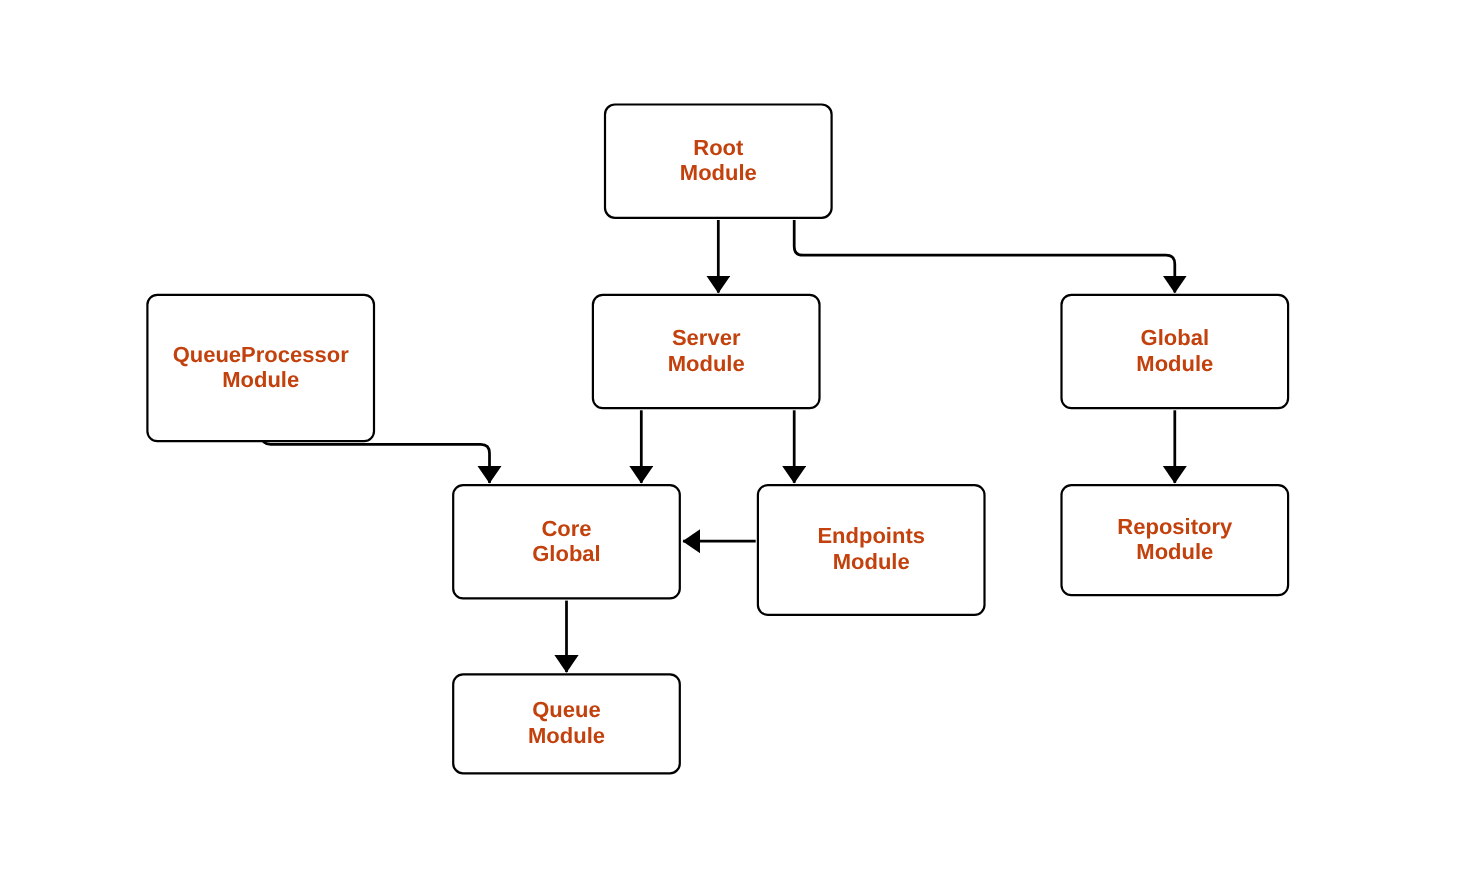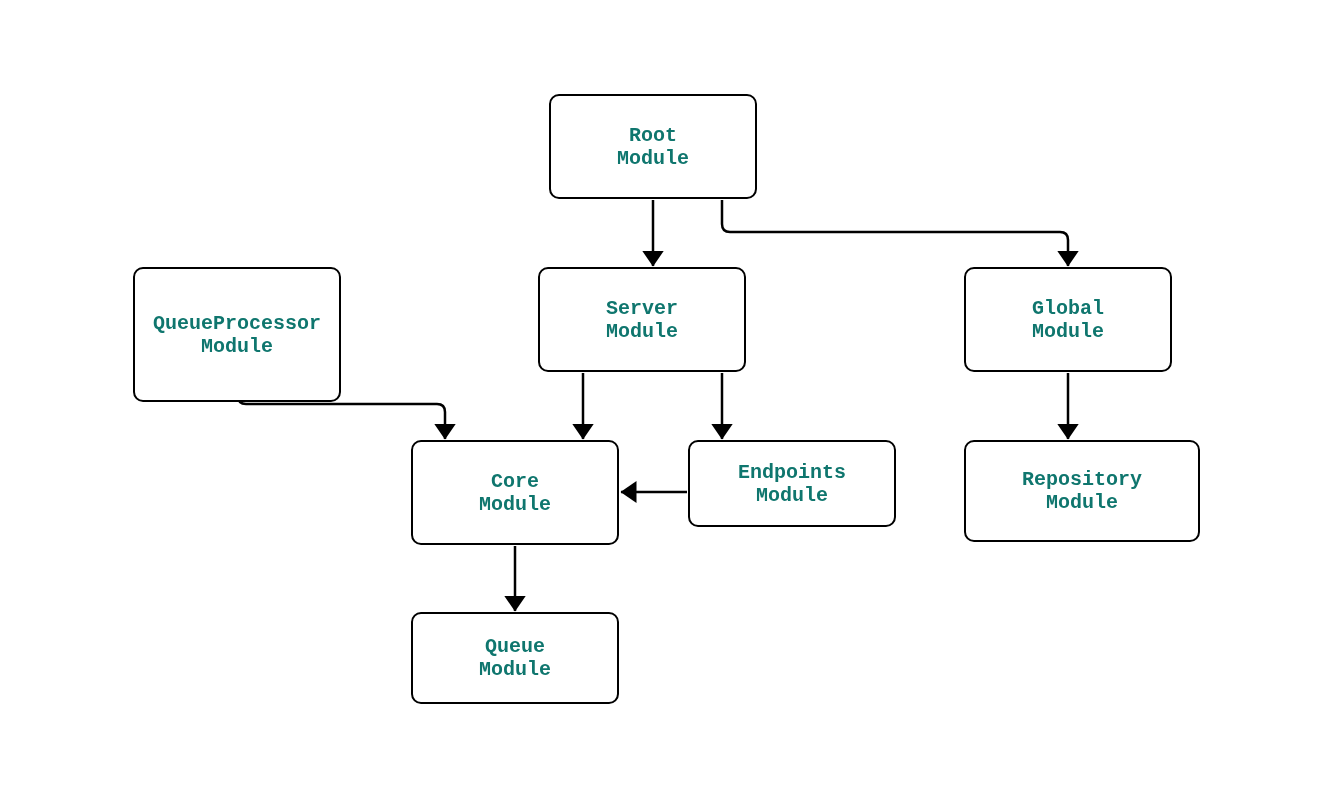--- a/index.html
+++ b/index.html
@@ -36,25 +36,25 @@
     position: absolute;
     box-sizing: border-box;
     background: #ffffff;
     border: 2.5px solid #000000;
     border-radius: 10px;
     display: flex;
     align-items: center;
     justify-content: center;
   }
   .node-label {
-    font-family: Liberation Mono, monospace;
+    font-family: Liberation Sans, sans-serif;
     font-weight: bold;
     font-size: 20px;
     line-height: 23px;
-    color: #0f766e;
+    color: #c2410c;
     text-align: center;
     white-space: pre-line;
   }
 </style>
 </head>
 <body>
 
 <div class="canvas">
   <svg class="edges-layer" id="edges-svg" width="1337" height="809" viewBox="0 0 1337 809" xmlns="http://www.w3.org/2000/svg">
     <defs>
@@ -84,27 +84,27 @@
     <div class="node" style="left: 538px; top: 267px; width: 208px; height: 105px;">
       <span class="node-label">Server
 Module</span>
     </div>
     <div class="node" style="left: 964px; top: 267px; width: 208px; height: 105px;">
       <span class="node-label">Global
 Module</span>
     </div>
     <div class="node" style="left: 411px; top: 440px; width: 208px; height: 105px;">
       <span class="node-label">Core
-Module</span>
+Global</span>
     </div>
-    <div class="node" style="left: 688px; top: 440px; width: 208px; height: 87px;">
+    <div class="node" style="left: 688px; top: 440px; width: 208px; height: 120px;">
       <span class="node-label">Endpoints
 Module</span>
     </div>
-    <div class="node" style="left: 964px; top: 440px; width: 236px; height: 102px;">
+    <div class="node" style="left: 964px; top: 440px; width: 208px; height: 102px;">
       <span class="node-label">Repository
 Module</span>
     </div>
     <div class="node" style="left: 411px; top: 612px; width: 208px; height: 92px;">
       <span class="node-label">Queue
 Module</span>
     </div>
   </div>
 
 </body></html>

